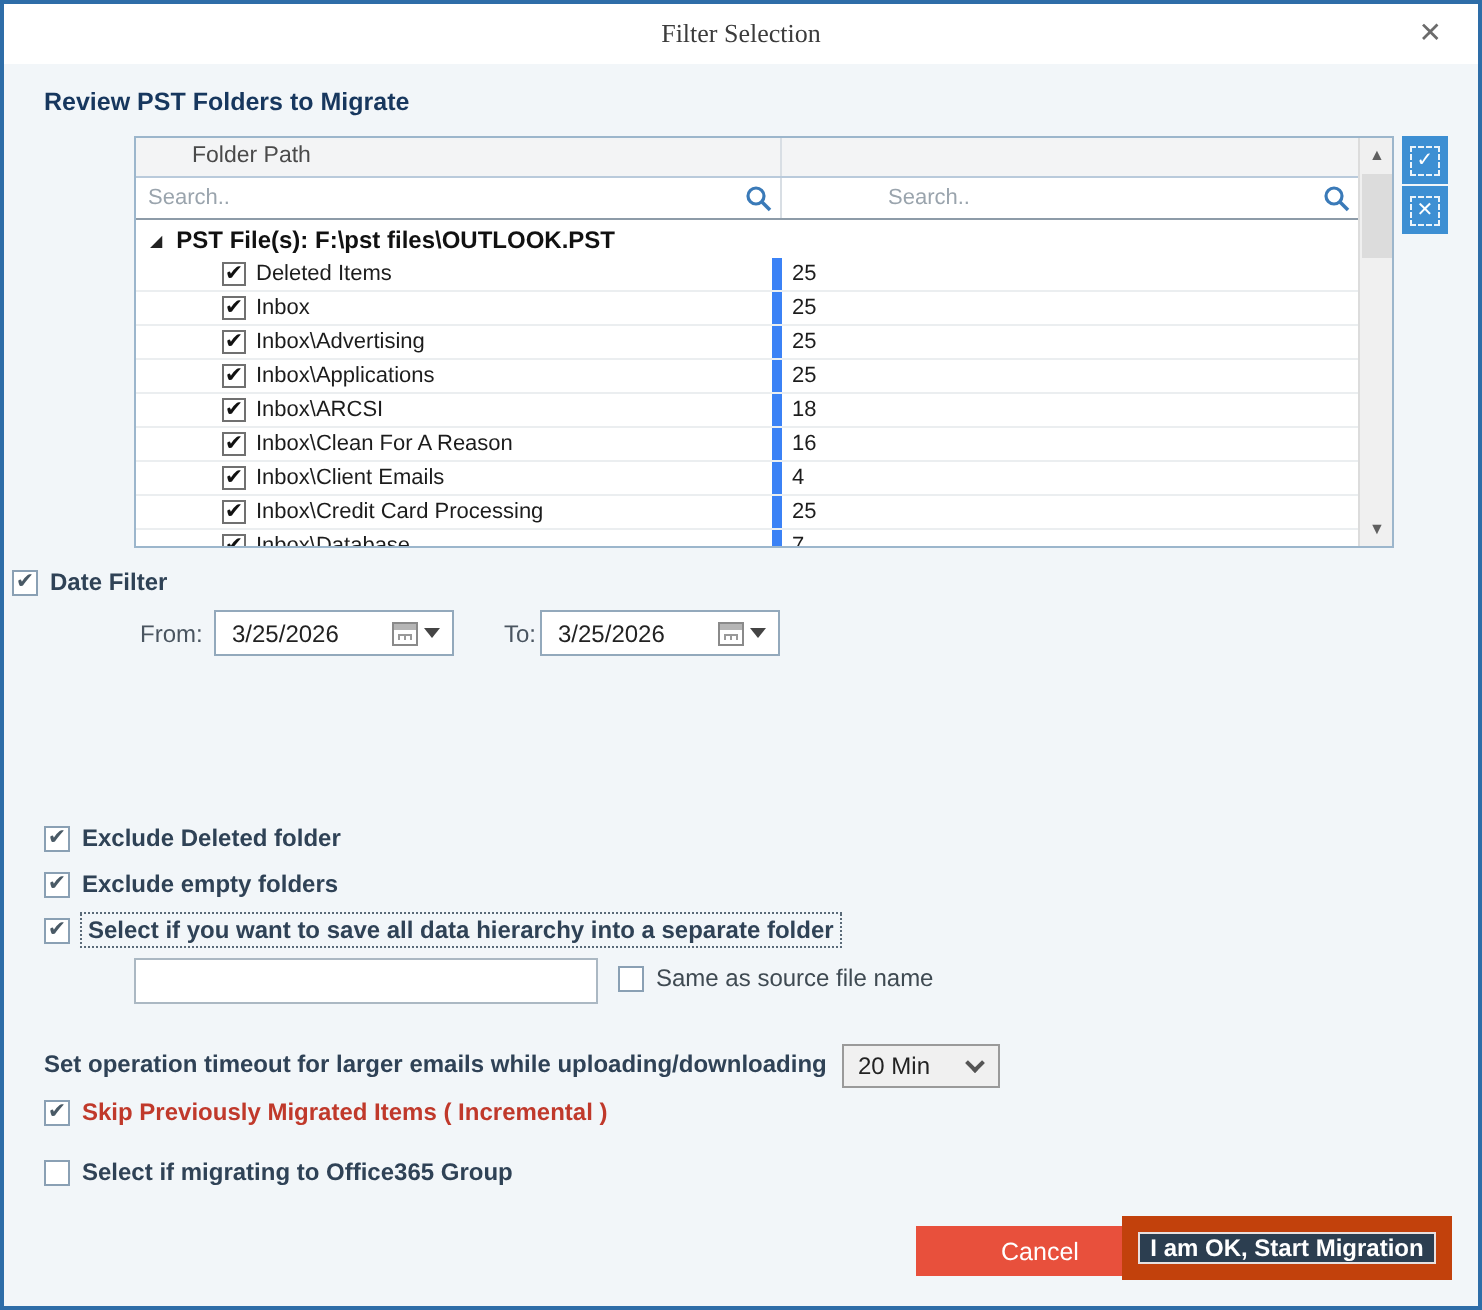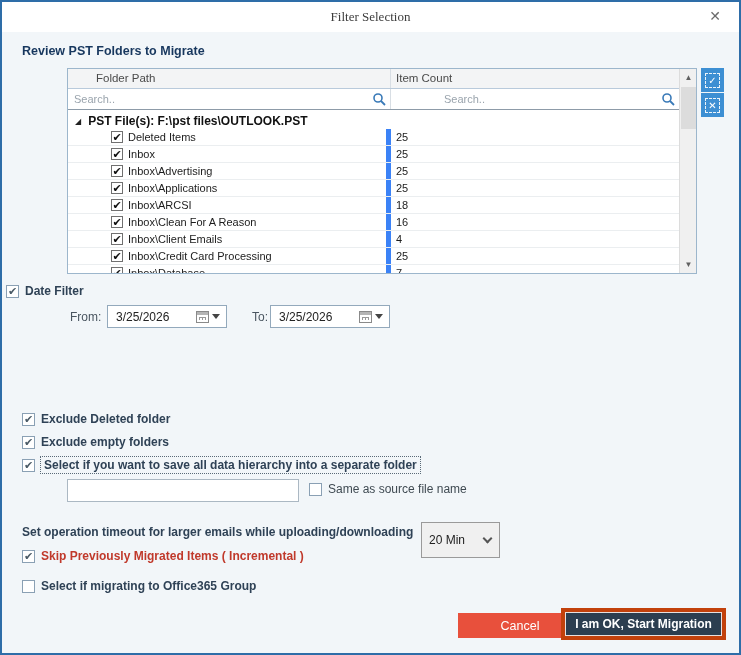--- a/index.html
+++ b/index.html
@@ -94,53 +94,52 @@
           linear-gradient(to bottom, #999 1px, transparent 1px) 0 0/3px 3px; }
   .dd-arrow { width:0; height:0; border-left:4px solid transparent; border-right:4px solid transparent;
               border-top:5px solid #444; margin-right:6px; flex:0 0 auto; }
 
   
   .text-input { position:absolute; left:65px; top:477px; width:232px; height:23px;
                 background:#fff; border:1px solid #abb8c3; font-size:12px; padding:0 6px;
                 font-family:"Liberation Sans", sans-serif; color:#222; outline:none; }
 
   
-  .timeout-select { position:absolute; left:419px; top:520px; width:79px; height:36px;
+  .timeout-select { position:absolute; left:419px; top:520px; width:79px; height:22px;
                     background:#f0f0f0; border:1px solid #9a9a9a; display:flex; align-items:center;
                     cursor:pointer; }
   .timeout-select .tval { flex:1; font-size:12px; color:#222; padding-left:7px; }
   .chevron { width:7px; height:7px; border-right:2px solid #555; border-bottom:2px solid #555;
              transform:rotate(45deg); margin:-3px 8px 0 0; flex:0 0 auto; }
 
   
   .btn-cancel { position:absolute; left:456px; top:611px; width:124px; height:25px;
                 background:#e8503c; border:none; color:#ffffff; font-size:12.5px;
                 font-family:"Liberation Sans", sans-serif; cursor:pointer; }
   .btn-start { position:absolute; left:559px; top:606px; width:165px; height:32px;
-               background:#2c3e50; border:4px solid #c2410c; color:#ffffff; font-size:12px;
+               background:#2c3e50; border:8px solid #c2410c; color:#ffffff; font-size:12px;
                font-weight:bold; font-family:"Liberation Sans", sans-serif; cursor:pointer;
                box-shadow:0 0 0 1px #e8e0df inset; }
 </style>
 </head>
 <body>
 
 <div class="dialog">
 
   <div class="titlebar">
     <div class="title">Filter Selection</div>
     <div class="close">✕</div>
   </div>
 
   <div class="section-title">Review PST Folders to Migrate</div>
 
   <div class="ftable">
     <div class="ftable-content">
       <div class="thead">
         <div class="th th-folder col-split">Folder Path</div>
-        <div class="th th-count">Item Count</div>
       </div>
       <div class="searchrow">
         <div class="searchcell col-split">
           <input type="text" placeholder="Search.." style="">
           <svg class="mag" viewBox="0 0 14 14">
             <circle cx="6" cy="6" r="4" fill="none" stroke="#3a7ab8" stroke-width="1.6"></circle>
             <line x1="9" y1="9" x2="13" y2="13" stroke="#3a7ab8" stroke-width="1.8"></line>
           </svg>
         </div>
         <div class="searchcell">

